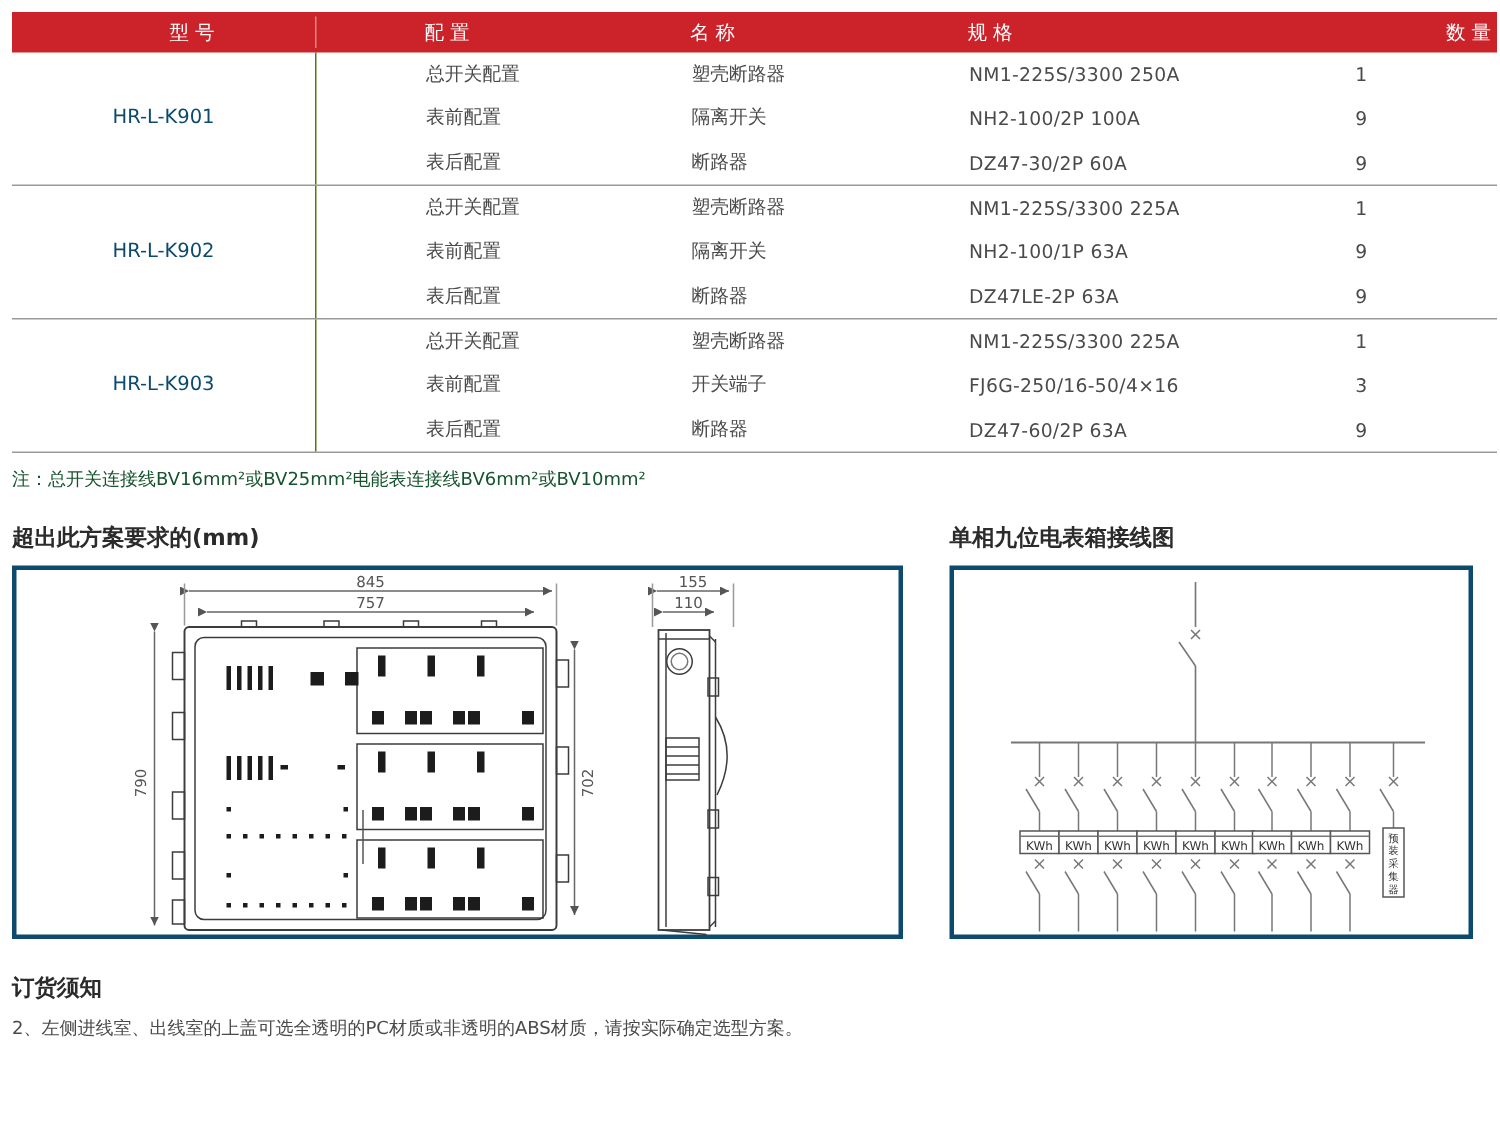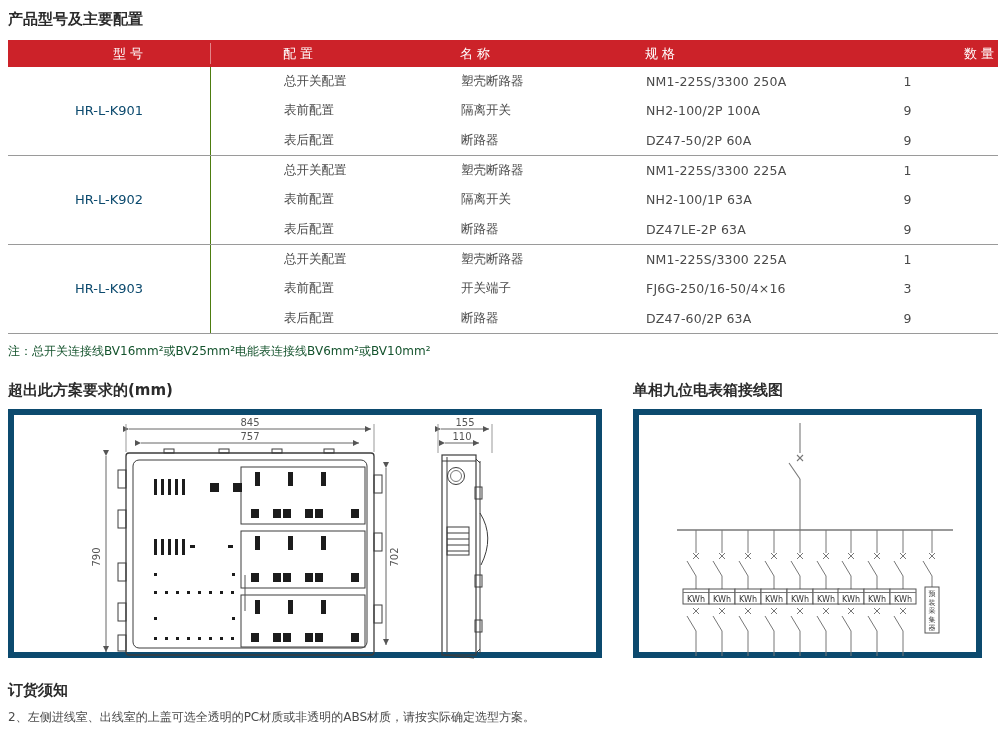--- a/index.html
+++ b/index.html
@@ -33,38 +33,37 @@
   .row .c2 { padding-left:15px; letter-spacing:.2px; }
   .row .c3 { text-align:center; }
 
   .table-note { margin:9px 0 0 8px; font-size:12px; color:#14532d; }
 
   
   .lower { display:flex; margin-top:21px; }
   .outline-sec { margin-left:8px; width:594px; }
   .wiring-sec  { margin-left:31px; width:349px; }
   .lower h2.sec-title { margin-bottom:9px; }
-  .panel { border:6px solid #0c4a6e; background:#fff; }
+  .panel { border:3px solid #0c4a6e; background:#fff; }
   .outline-sec .panel { width:594px; height:249px; }
   .wiring-sec  .panel { width:349px; height:249px; }
   svg { display:block; }
   svg text { font-family:"DejaVu Sans","Liberation Sans",sans-serif; }
   .dim-label { font-size:10px; fill:#555; }
 
   
   .ordering { margin:23px 0 2px 8px; }
   .order-item { font-size:12px; color:#4a4a4a; line-height:21px; }
   .ordering h2 { margin-bottom:7px; }
 </style>
 </head>
 <body>
 
 <div class="page">
 
-  <h1 class="sec-title">产品型号及主要配置</h1>
 
   <div class="spec-table">
     <div class="thead">
       <div class="hc1">型号</div>
       <div class="hc2">配置</div>
       <div class="hc3">名称</div>
       <div class="hc4">规格</div>
       <div class="hc5">数量</div>
     </div>
     <div id="table-body">
@@ -79,21 +78,21 @@
             </div>
             <div class="row">
               <div class="c0">表前配置</div>
               <div class="c1">隔离开关</div>
               <div class="c2">NH2-100/2P  100A</div>
               <div class="c3">9</div>
             </div>
             <div class="row">
               <div class="c0">表后配置</div>
               <div class="c1">断路器</div>
-              <div class="c2">DZ47-50/2P  60A</div>
+              <div class="c2">DZ47-30/2P  60A</div>
               <div class="c3">9</div>
             </div>
           </div>
         </div>
         <div class="group">
           <div class="model-cell">HR-L-K902</div>
           <div class="rows">
             <div class="row">
               <div class="c0">总开关配置</div>
               <div class="c1">塑壳断路器</div>

